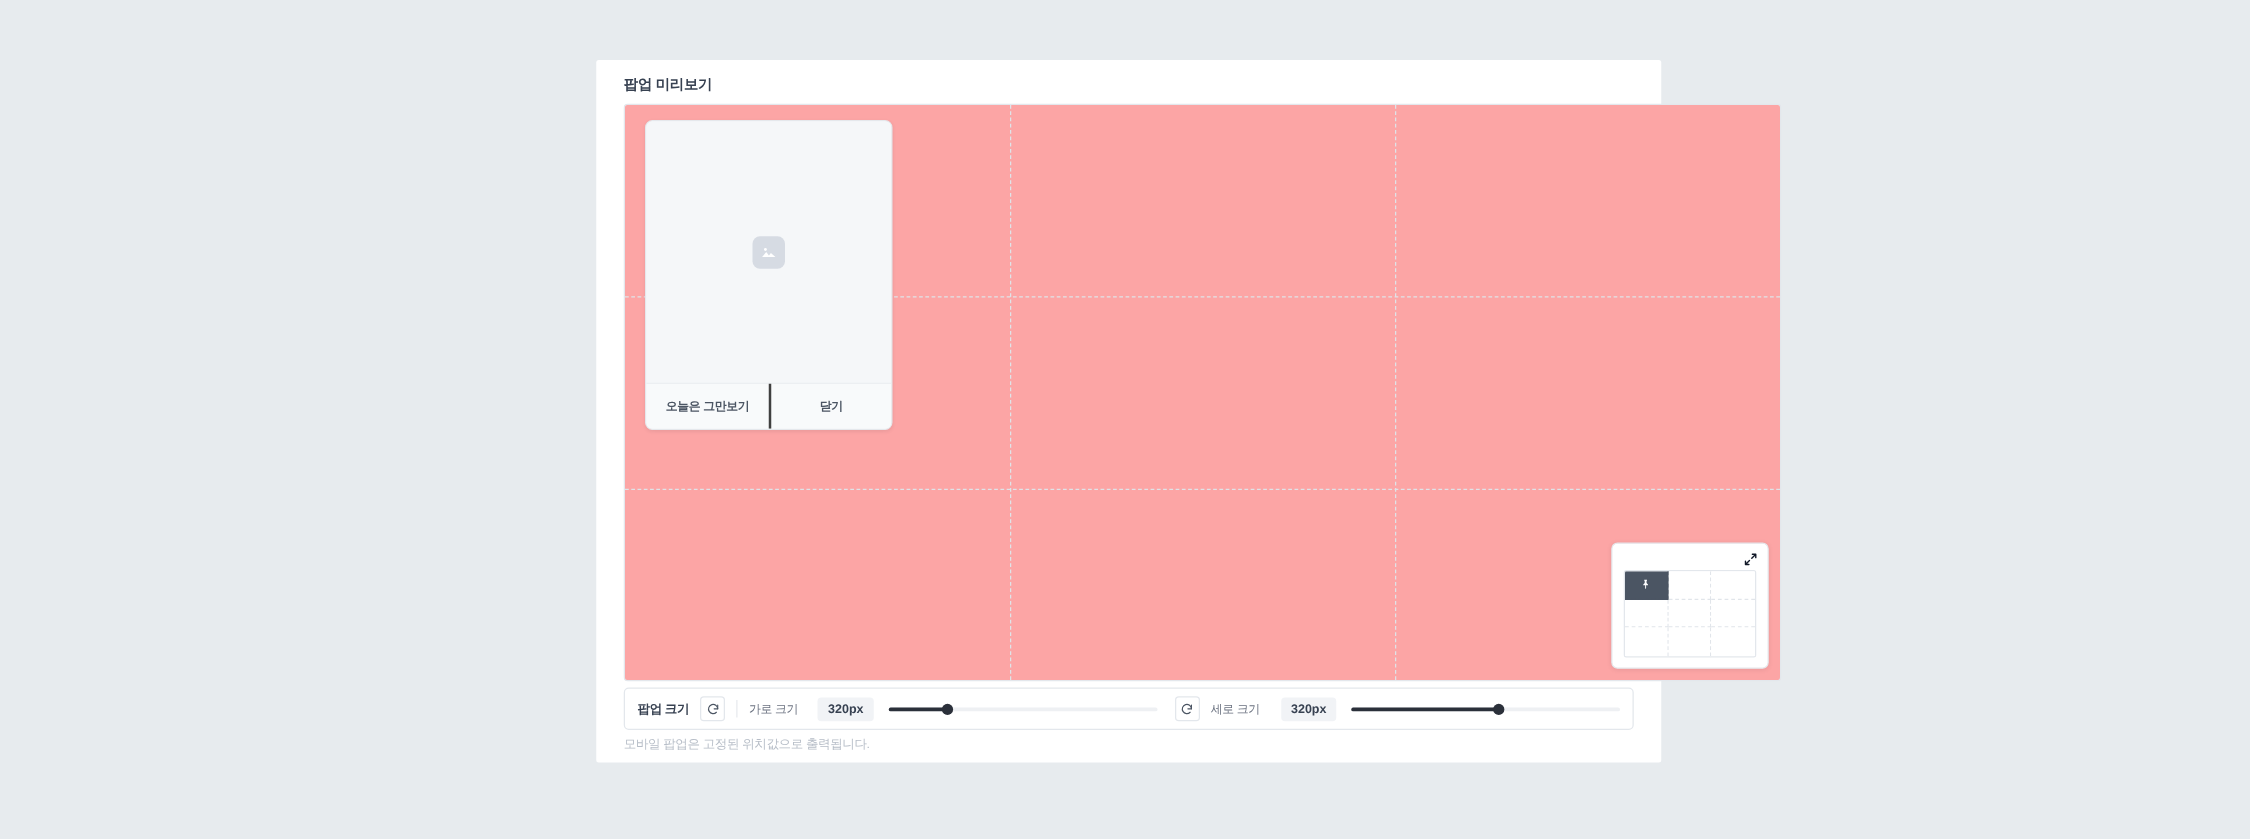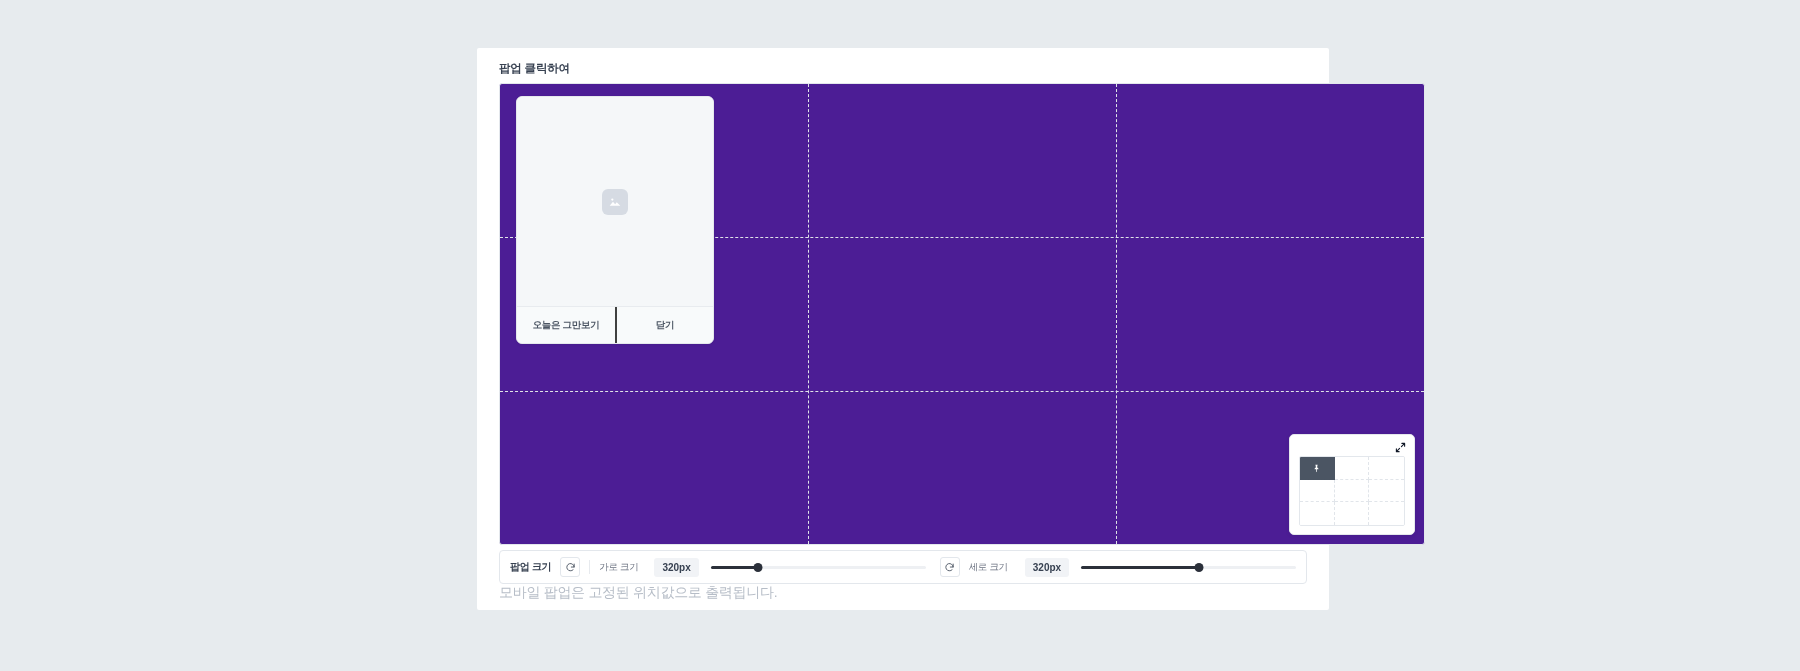--- a/index.html
+++ b/index.html
@@ -56,21 +56,21 @@
     margin: 0 0 12px 0;
   }
 
   
   #canvas-wrap {
     position: relative;
     width: 926px;
     height: 462px;
     border: 1px solid #e3e7ec;
     border-radius: 3px;
-    background: #4c1d95;
+    background: #fca5a5;
     overflow: hidden;
     padding-left: 32px;
   }
 
   .grid-line-v {
     position: absolute;
     top: 0;
     bottom: 0;
     width: 0;
     border-left: 1px dashed #dfe3e8;
@@ -303,33 +303,33 @@
     border-radius: 50%;
     background: #2b303a;
     transform: translateX(-50%);
     cursor: grab;
   }
 
   #footer-note {
     position: absolute;
     left: 22px;
     bottom: 8px;
-    font-size: 14px;
+    font-size: 10px;
     font-weight: 400;
     color: #b6bdc7;
     letter-spacing: -0.3px;
   }
 </style>
 </head>
 <body>
 
 <div id="panel">
   <div id="panel-inner">
 
-    <div class="section-title">팝업 클릭하여</div>
+    <div class="section-title">팝업 미리보기</div>
 
     <div id="canvas-wrap">
 
       <div class="grid-line-v" style="left:33.333%"></div>
       <div class="grid-line-v" style="left:66.666%"></div>
       <div class="grid-line-h" style="top:33.333%"></div>
       <div class="grid-line-h" style="top:66.666%"></div>
 
       <div class="grid-cell" style="left:0;top:0;width:33.333%;height:33.333%"></div>
       <div class="grid-cell" style="left:33.333%;top:0;width:33.333%;height:33.333%"></div>

